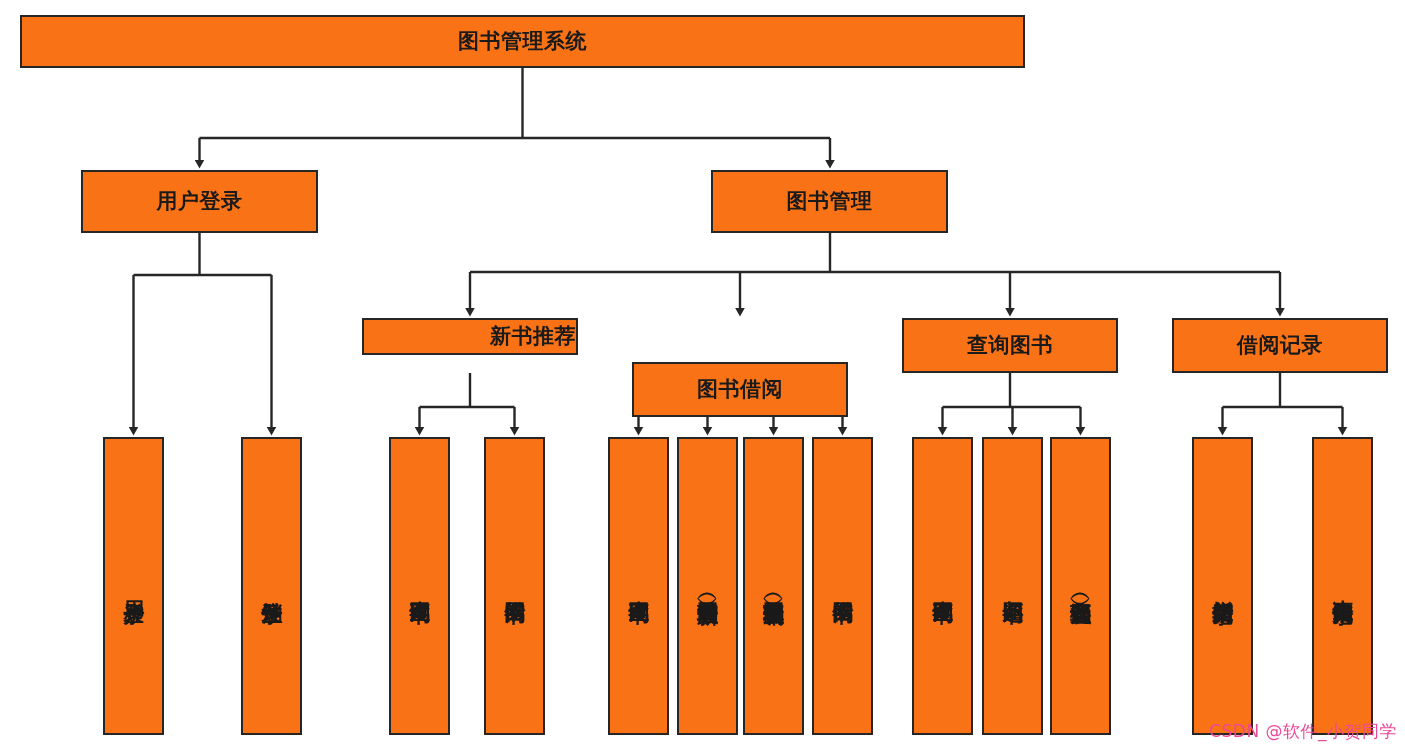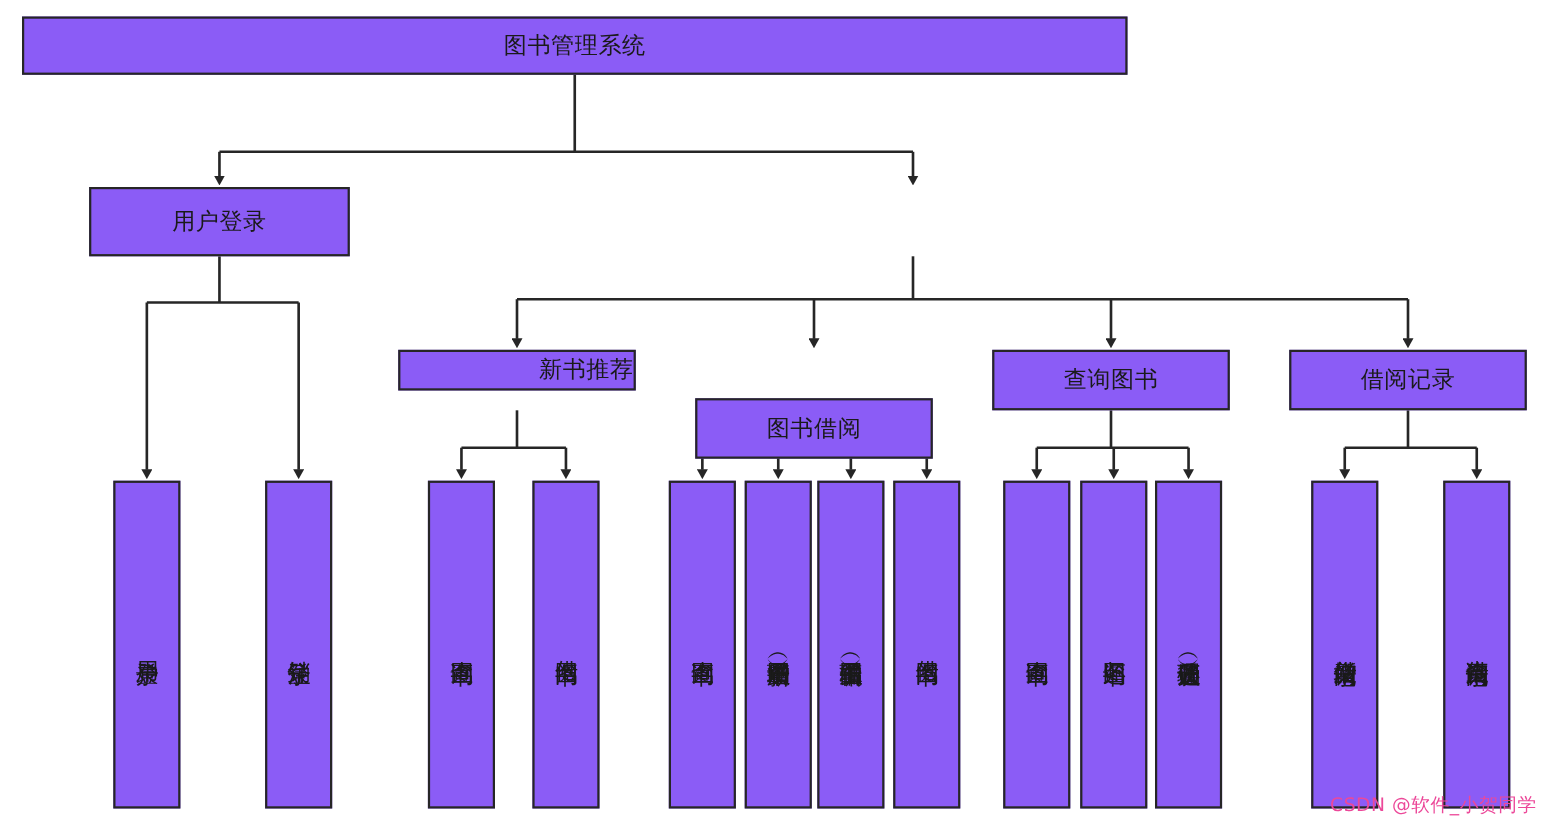--- a/index.html
+++ b/index.html
@@ -22,26 +22,27 @@
     left: 0;
     top: 0;
     width: 1405px;
     height: 747px;
     pointer-events: none;
   }
   .node {
     position: absolute;
     box-sizing: border-box;
     border: 2px solid #262626;
-    background: #8b5cf6;
+    background: #f97316;
     display: flex;
     align-items: center;
     justify-content: center;
     color: #1a1a1a;
     z-index: 2;
+    font-weight: bold;
   }
   .node-h {
     font-size: 21px;
     line-height: 1.2;
     letter-spacing: 0.5px;
     white-space: nowrap;
   }
   .node-v {
     writing-mode: vertical-rl;
     text-orientation: upright;
@@ -123,20 +124,23 @@
     </g>
   </svg>
 
   <div class="node node-h" style="left:20px; top:15px; width:1005px; height:53px;">
     <span>图书管理系统</span>
   </div>
 
   <div class="node node-h" style="left:81px; top:170px; width:237px; height:63px;">
     <span>用户登录</span>
   </div>
+  <div class="node node-h" style="left:711px; top:170px; width:237px; height:63px;">
+    <span>图书管理</span>
+  </div>
 
   <div class="node node-h" style="left:362px; top:318px; width:216px; height:37px;justify-content:flex-end;">
     <span>新书推荐</span>
   </div>
   <div class="node node-h" style="left:632px; top:318px; width:216px; height:55px;margin-top:44px;">
     <span>图书借阅</span>
   </div>
   <div class="node node-h" style="left:902px; top:318px; width:216px; height:55px;">
     <span>查询图书</span>
   </div>

